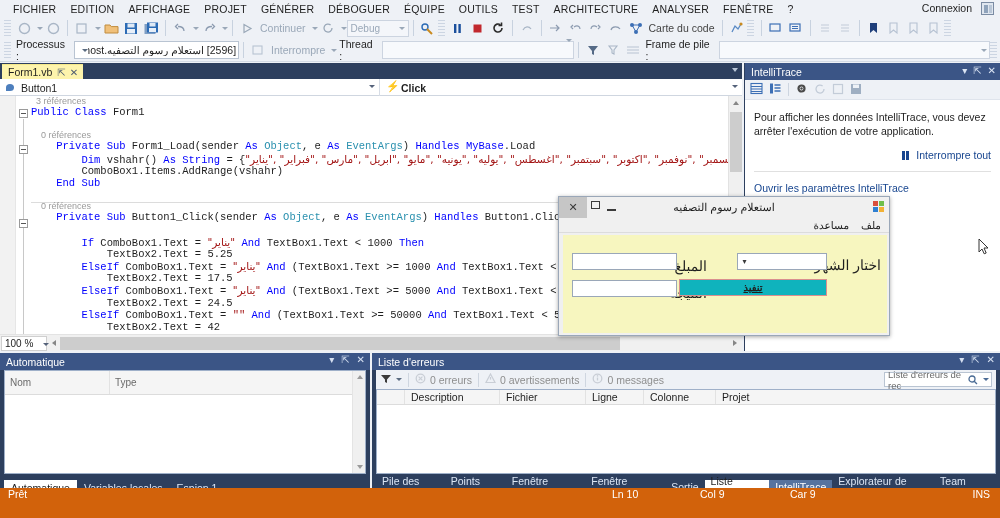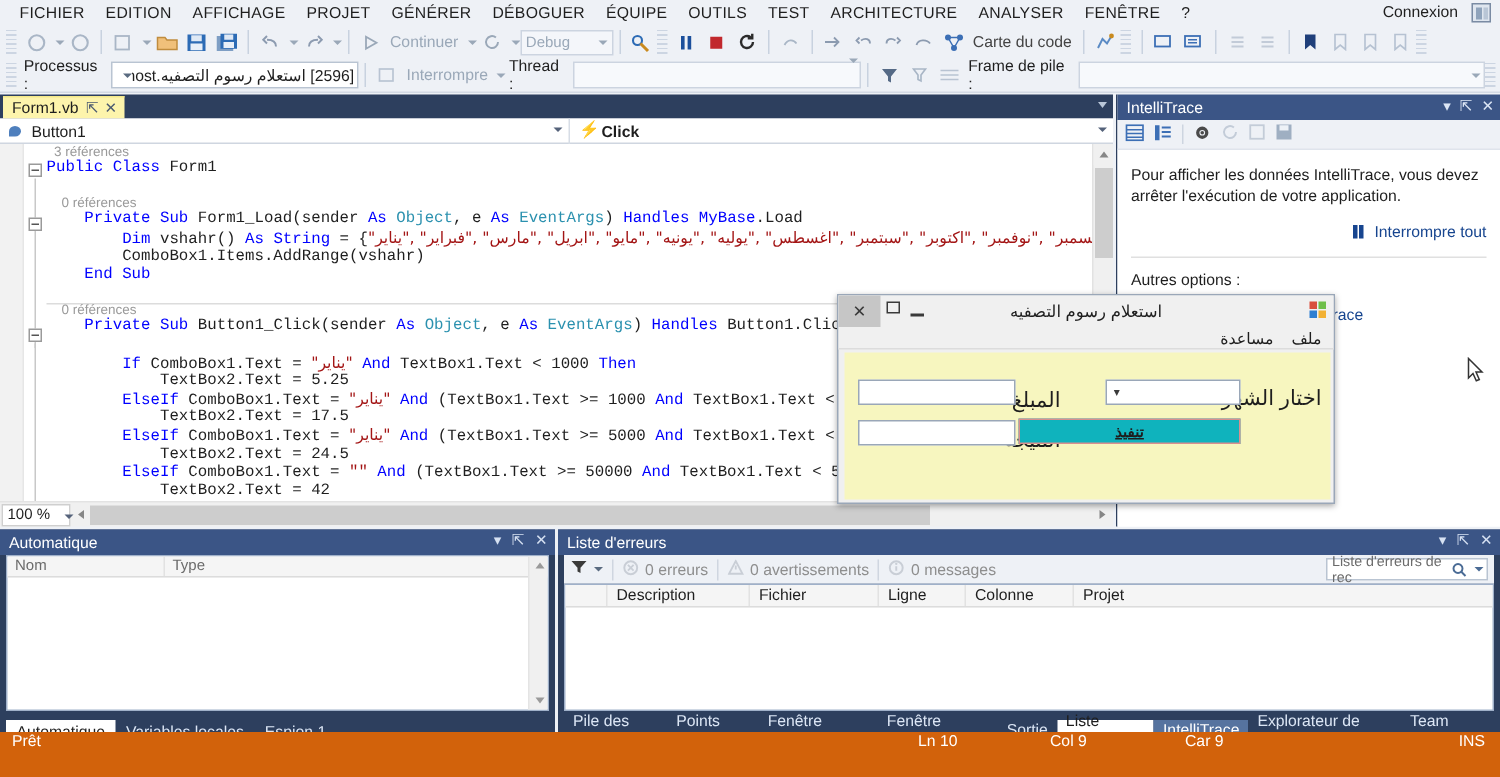--- a/index.html
+++ b/index.html
@@ -243,21 +243,21 @@
     height:17px; background:#3b5586; color:#fff; display:flex; align-items:center;
     padding-left:6px; font-size:10.5px; position:relative;
   }
   .pnl-hdr-btns { position:absolute; right:5px; top:1px; display:flex; gap:7px; align-items:center;
                   font-size:10px; color:#d6e1f2; }
   .grid {
     position:absolute; left:4px; top:17px; width:362px; height:104px; background:#fff;
     border:1px solid #9fb0c9;
   }
   .grid-head {
-    height:14px; background:#f5f5f5; border-bottom:1px solid #dcdcdc; display:flex;
+    height:24px; background:#f5f5f5; border-bottom:1px solid #dcdcdc; display:flex;
     font-size:10px; color:#6b6b6b;
   }
   .gh { border-right:1px solid #e2e2e2; padding-left:5px; display:flex; align-items:center; }
   .grid-vs { position:absolute; right:0; top:0; width:13px; height:102px; background:#f0f0f0; border-left:1px solid #e4e4e4;}
   .tabs-row {
     position:absolute; left:4px; bottom:2px; height:16px; display:flex; align-items:flex-end; gap:0;
   }
   .btab { height:15px; padding:0 7px; font-size:10.5px; color:#dce6f5; display:flex; align-items:center; }
   .btab.active { background:#fff; color:#1e1e1e; }
 
@@ -671,21 +671,20 @@
           </svg>
       </span>
     </div>
     <div class="itbody">
       <div>Pour afficher les données IntelliTrace, vous devez arrêter l'exécution de votre application.</div>
       <div style="margin-top:10px;text-align:right;">
         <span class="pausebars"></span>
         <span class="itlink">Interrompre tout</span>
       </div>
       <div class="itdiv"></div>
-      <div>Autres options :</div>
       <div class="itlink" style="margin-top:9px;">Ouvrir les paramètres IntelliTrace</div>
     </div>
   </div>
 
   <div class="winform">
     <div class="wf-title">
       <div class="wf-close">✕</div>
       <div class="wf-max"></div>
       <div class="wf-min"></div>
       <span>استعلام رسوم التصفيه</span>

